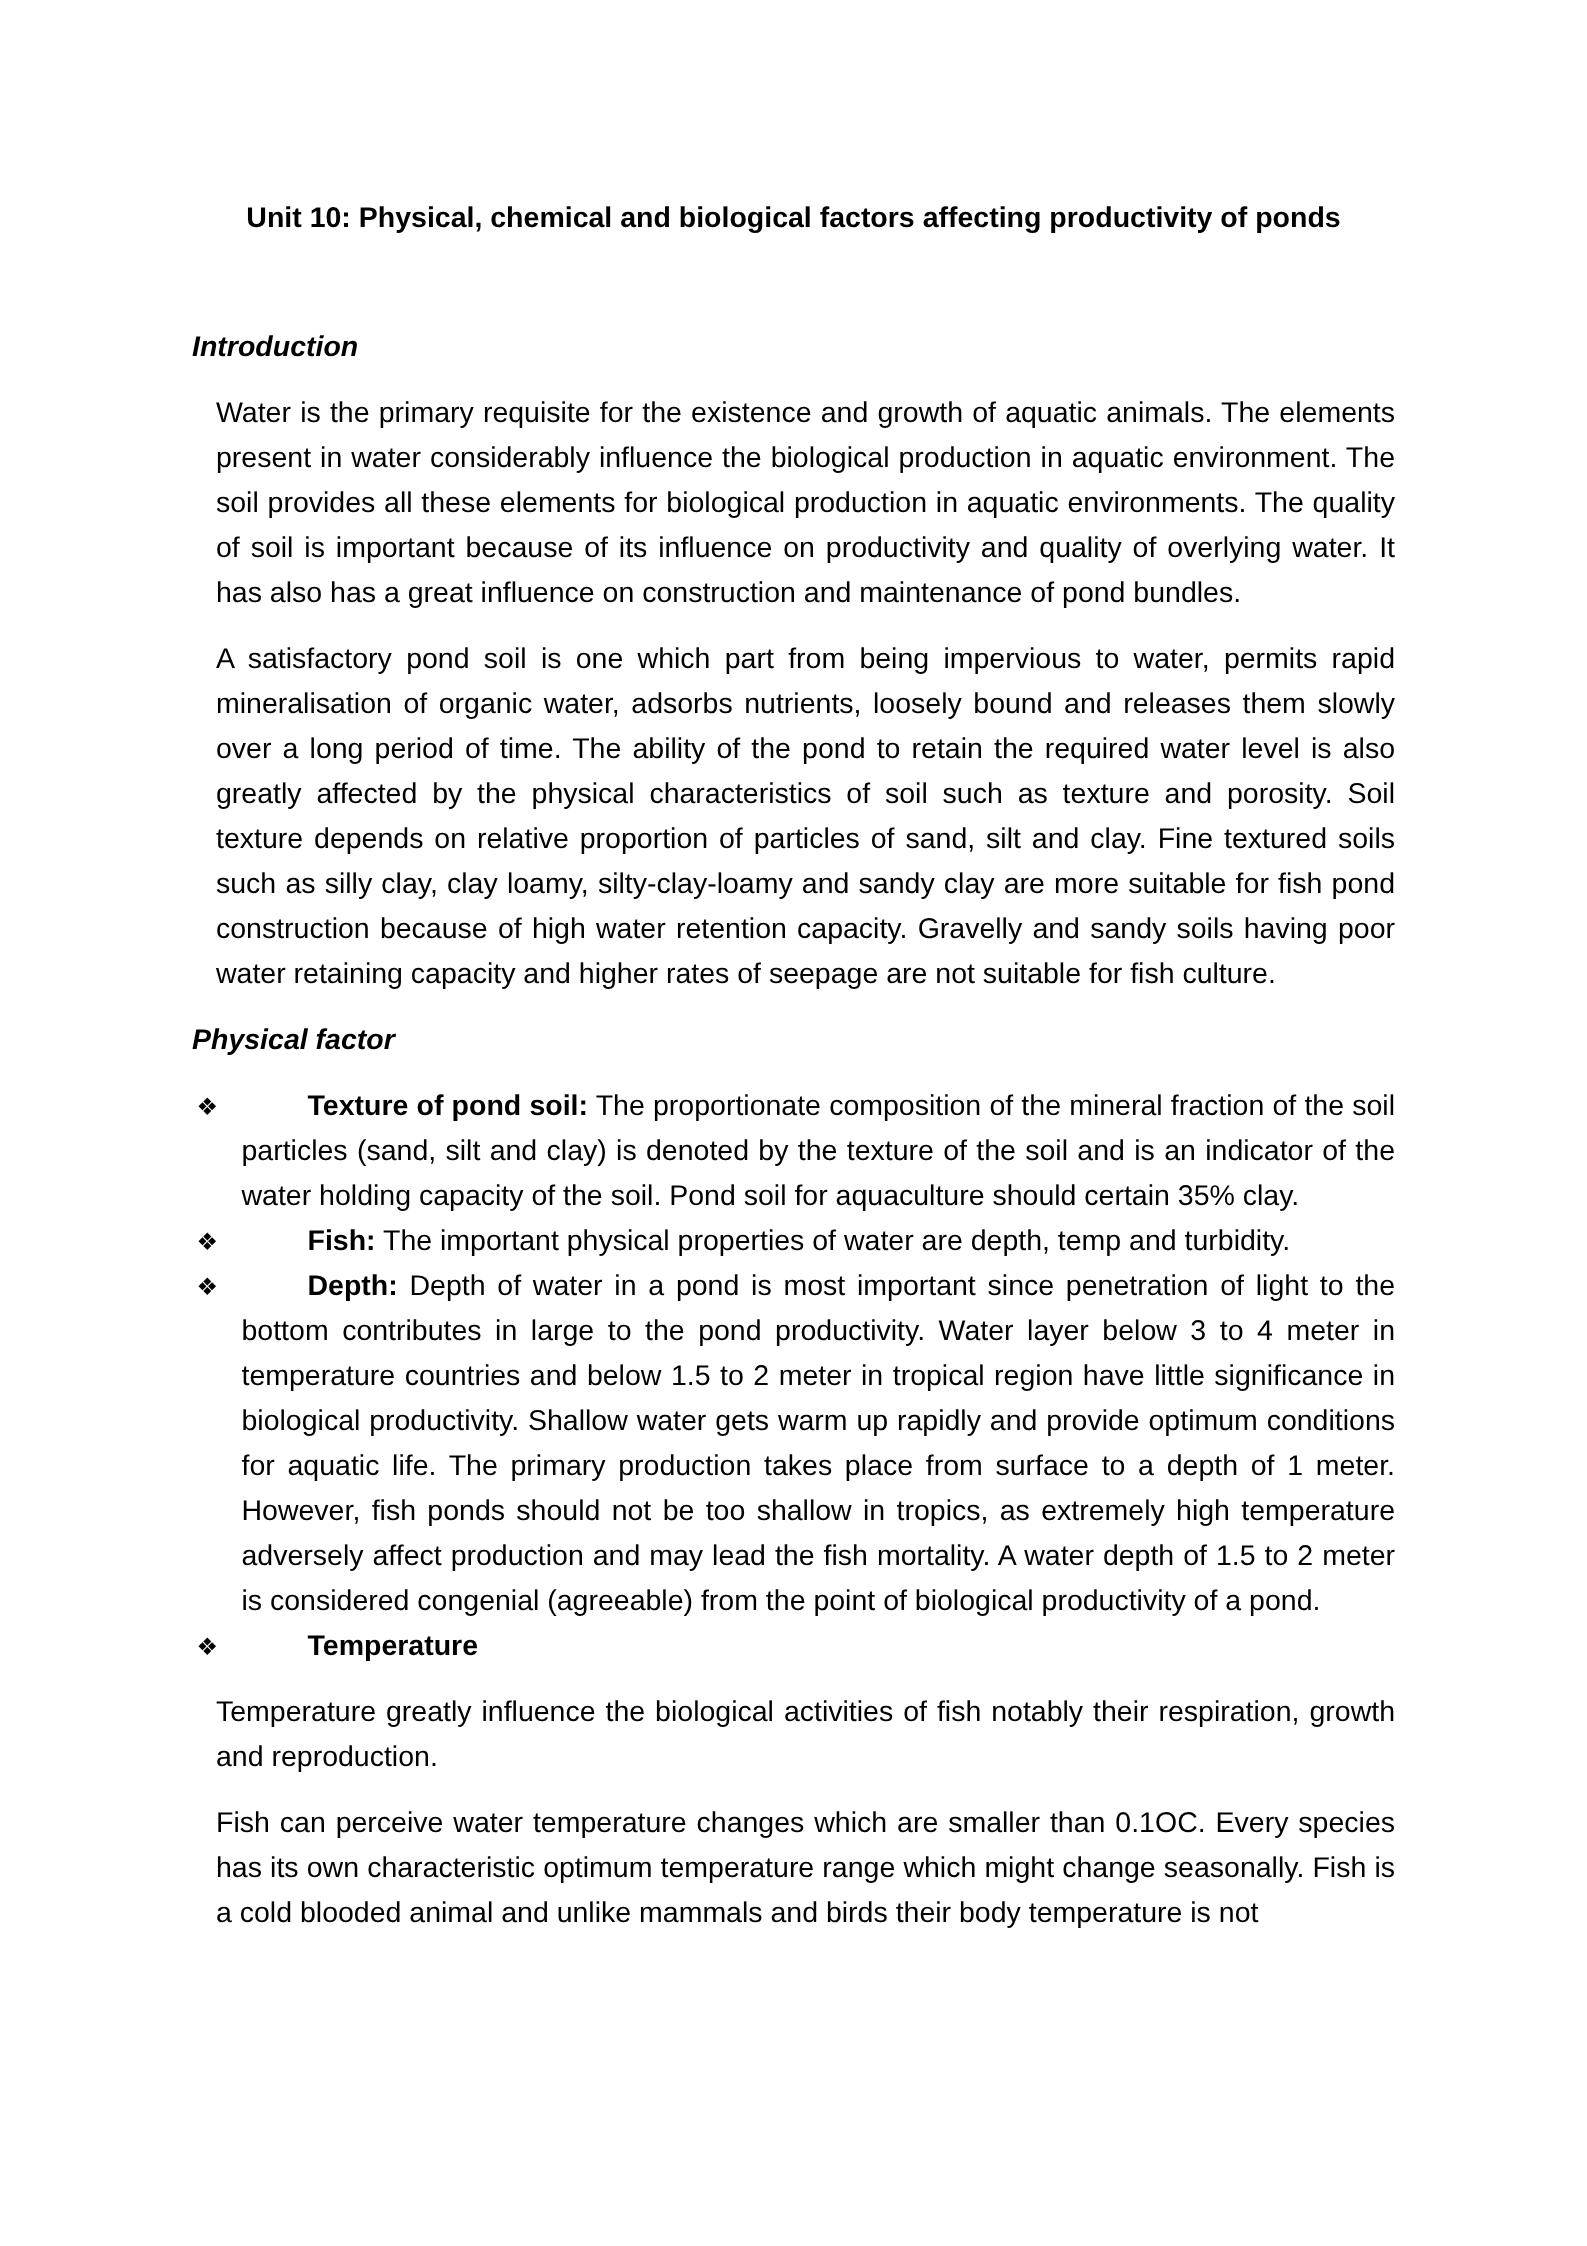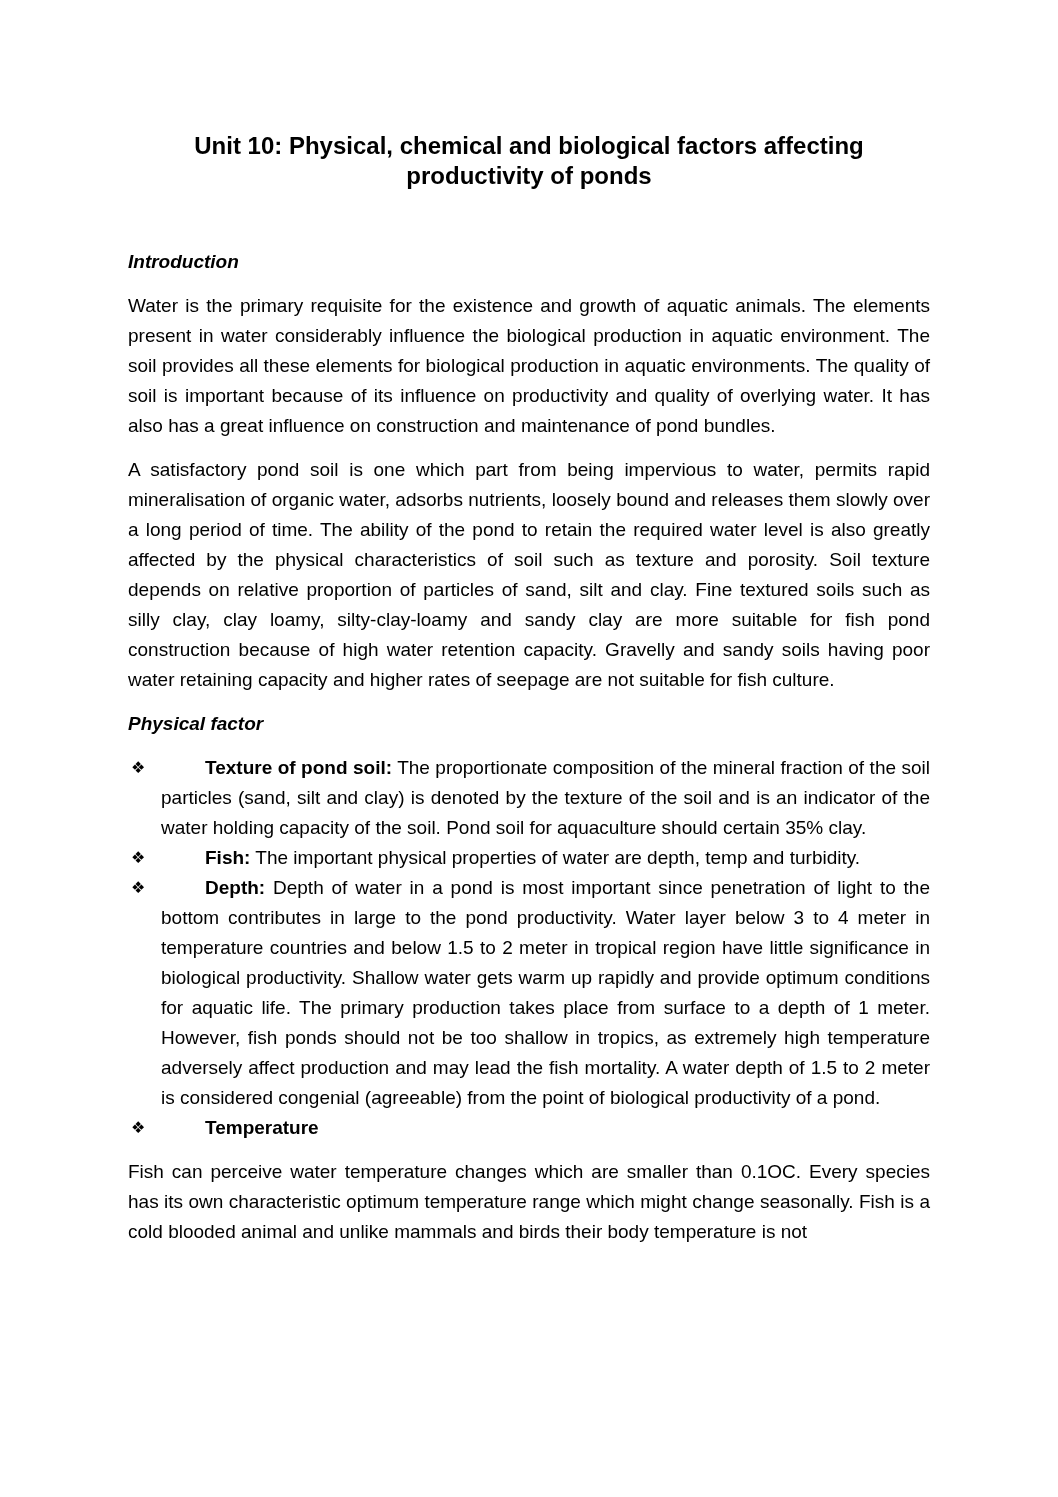--- a/index.html
+++ b/index.html
@@ -10,32 +10,32 @@
     box-sizing: border-box;
     padding: 131px 128px 40px 128px;
     font-family: "Liberation Sans", "DejaVu Sans", sans-serif;
     font-size: 19px;
     line-height: 30px;
     color: #000000;
     overflow: hidden;
   }
   .doc-title {
     font-weight: bold;
-    font-size: 24px;
+    font-size: 19px;
     text-align: center;
     margin: 0 0 56px 0;
   }
   .heading {
     font-weight: bold;
     margin: 0 0 14px 0;
     font-style: italic;
   }
   .para {
     text-align: justify;
-    margin: 0 0 14px 0;
+    margin: 0 0 14px 16px;
   }
   ul.diamond-list {
     list-style: none;
     margin: 0 0 14px 0;
     padding: 0;
   }
   ul.diamond-list li {
     position: relative;
     padding-left: 33px;
     text-align: justify;
@@ -78,16 +78,17 @@
     <li>
       <span class="bullet-glyph">❖</span>
       <span class="b">Depth:</span><span> Depth of water in a pond is most important since penetration of light to the bottom contributes in large to the pond productivity. Water layer below 3 to 4 meter in temperature countries and below 1.5 to 2 meter in tropical region have little significance in biological productivity. Shallow water gets warm up rapidly and provide optimum conditions for aquatic life. The primary production takes place from surface to a depth of 1 meter. However, fish ponds should not be too shallow in tropics, as extremely high temperature adversely affect production and may lead the fish mortality. A water depth of 1.5 to 2 meter is considered congenial (agreeable) from the point of biological productivity of a pond.</span>
     </li>
     <li>
       <span class="bullet-glyph">❖</span>
       <span class="b">Temperature</span><span></span>
     </li>
   </ul>
 
+  <p class="para">Temperature greatly influence the biological activities of fish notably their respiration, growth and reproduction.</p>
 
   <p class="para">Fish can perceive water temperature changes which are smaller than 0.1OC. Every species has its own characteristic optimum temperature range which might change seasonally. Fish is a cold blooded animal and unlike mammals and birds their body temperature is not</p>
 
 </div>
 
 </body></html>

